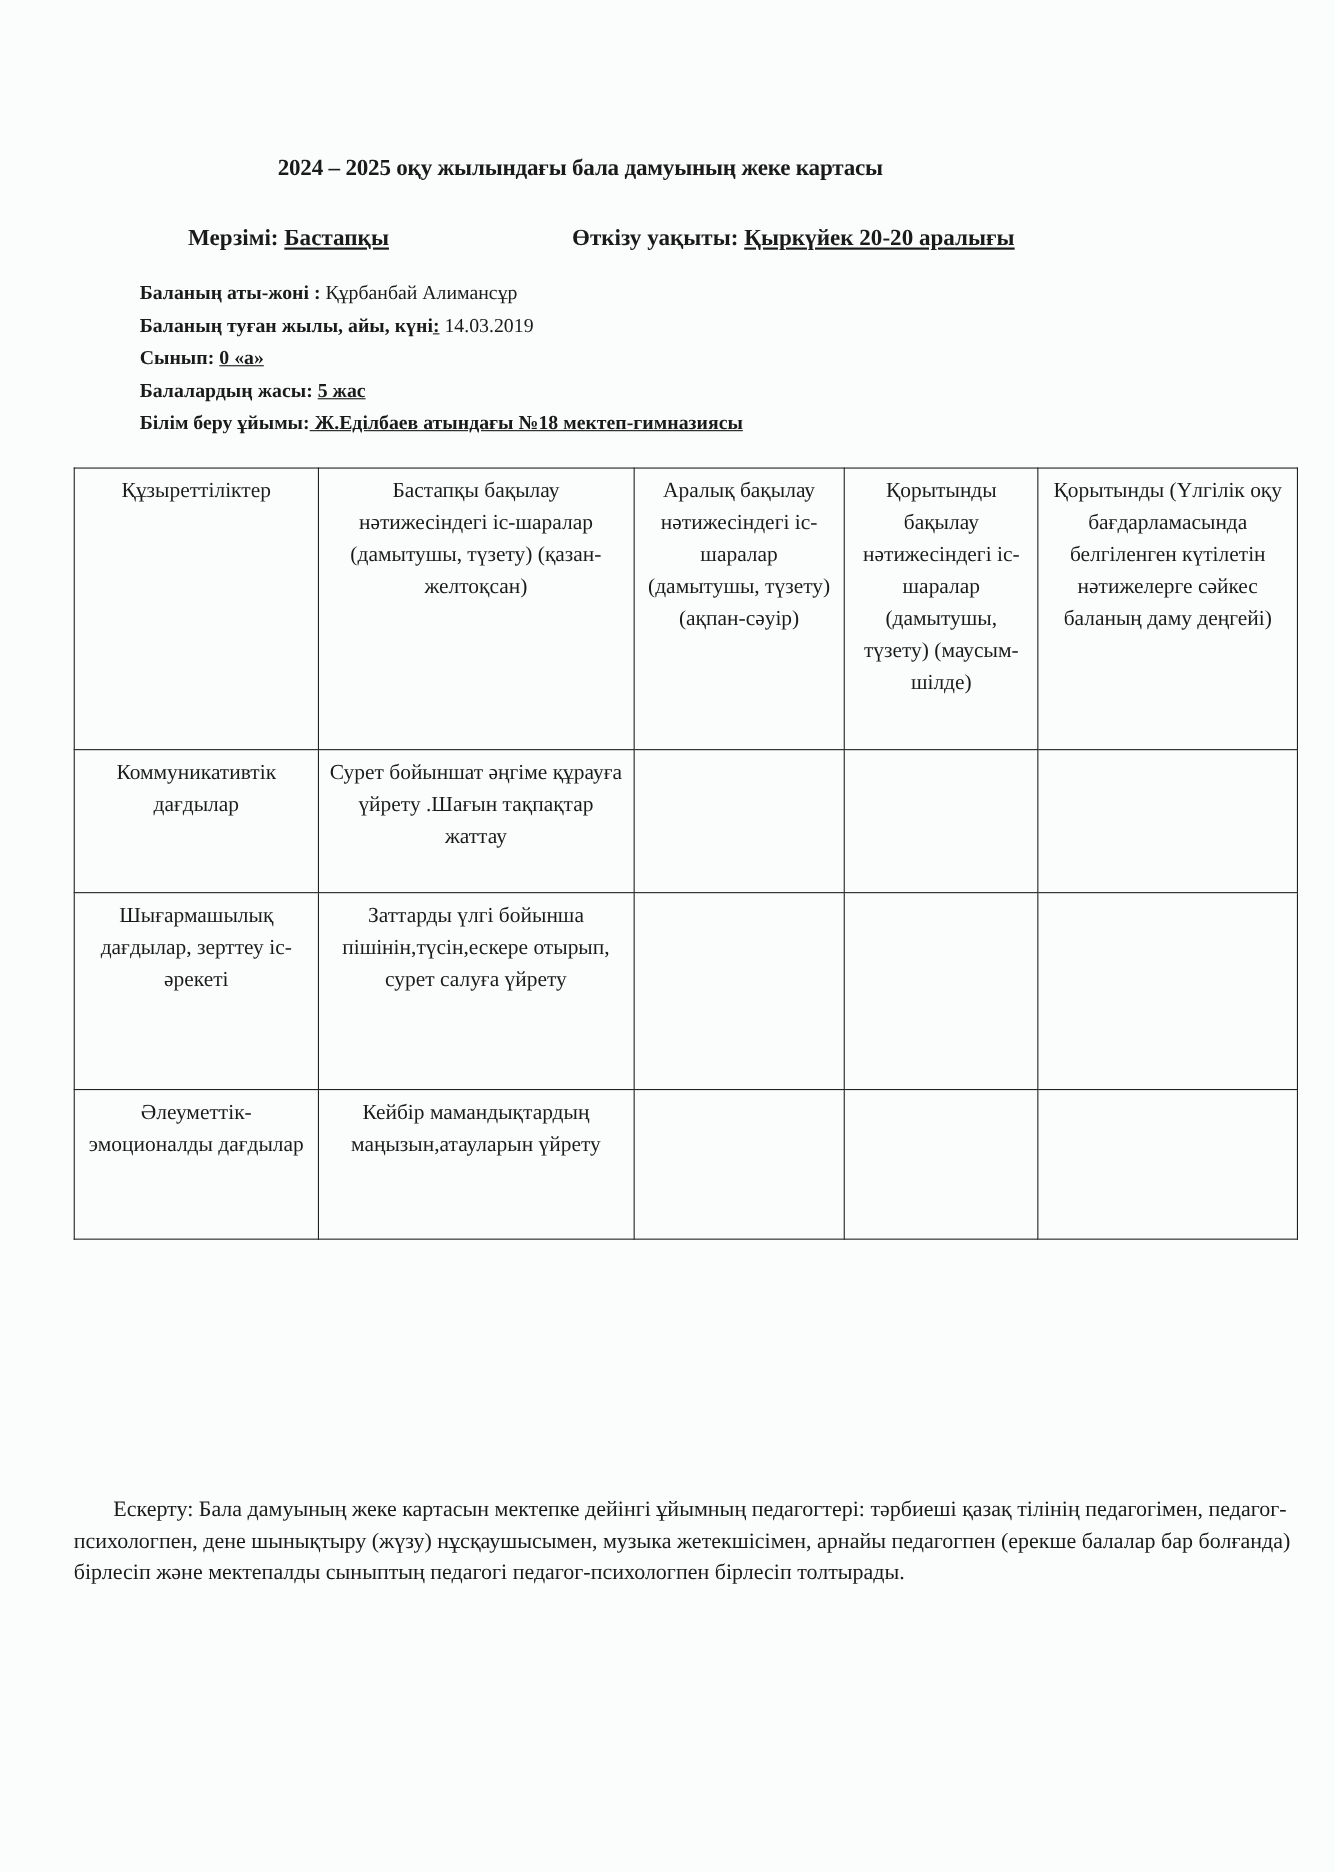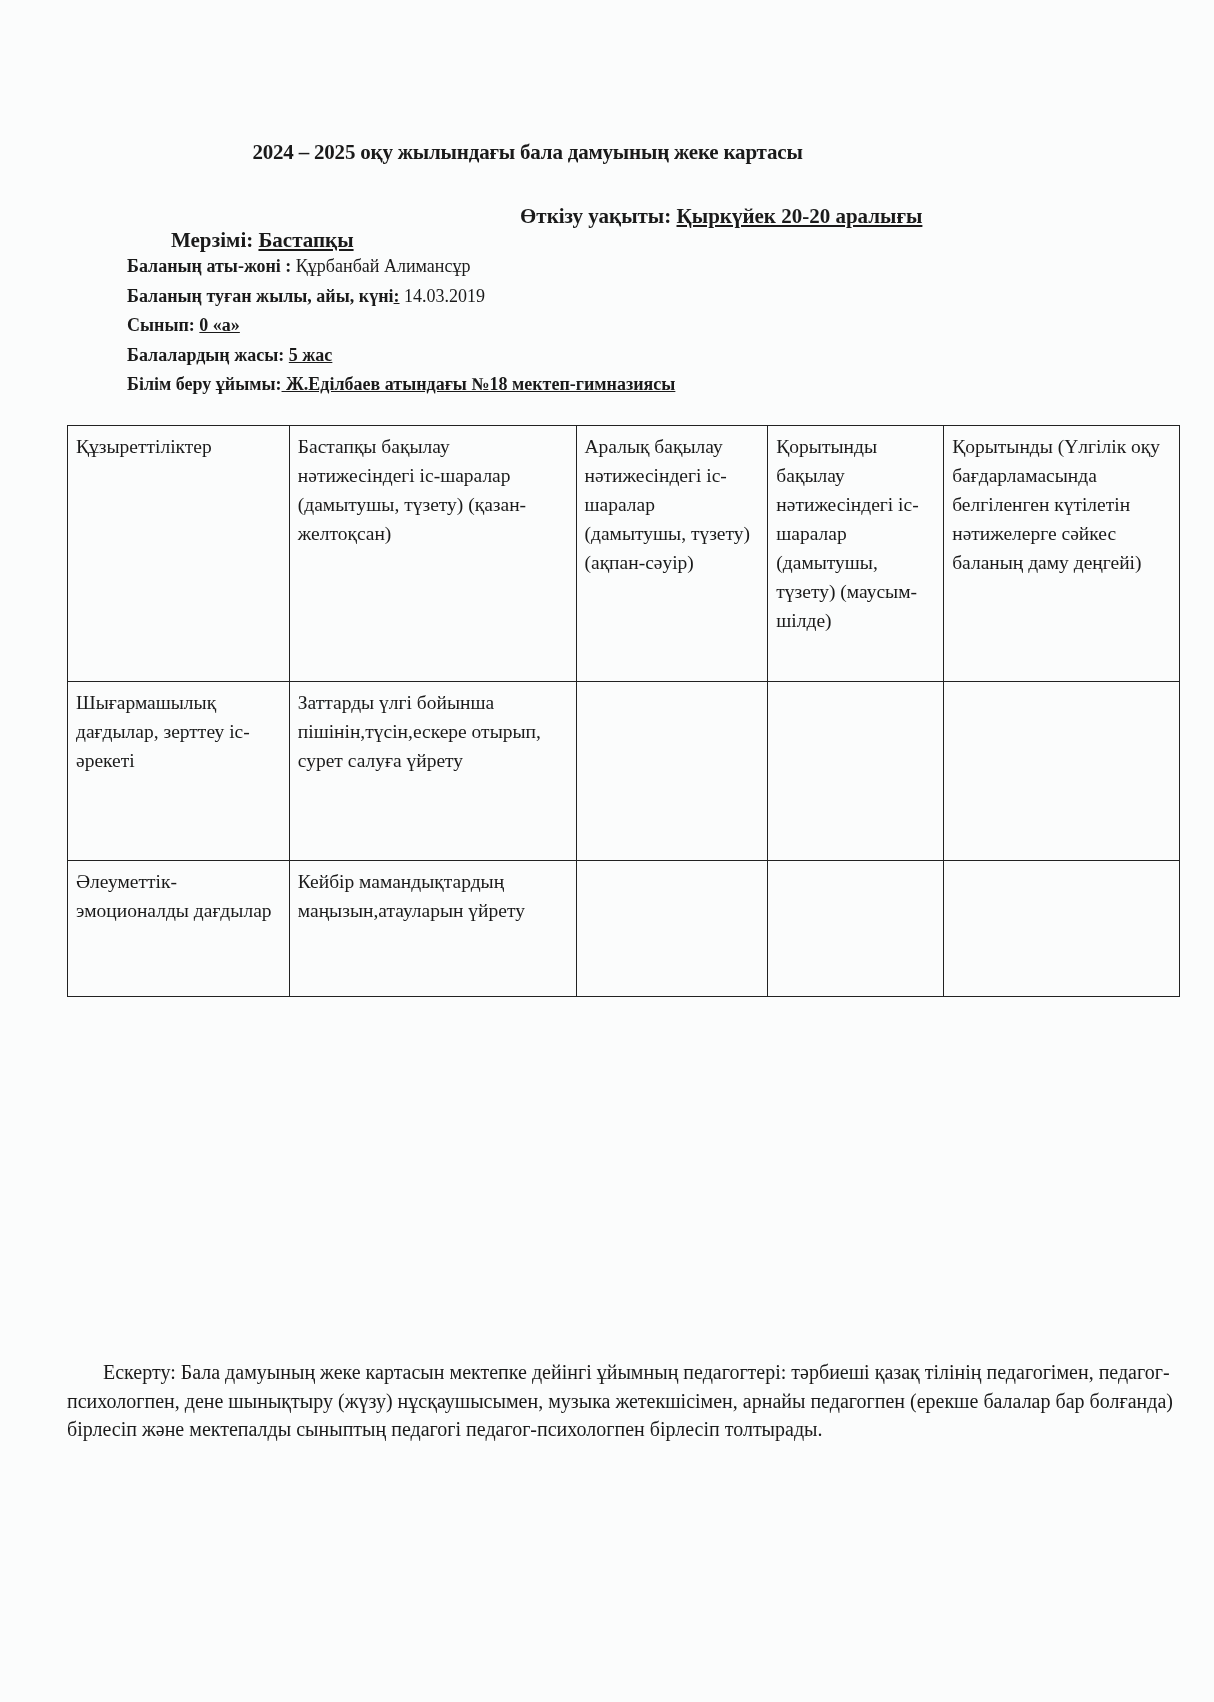--- a/index.html
+++ b/index.html
@@ -26,36 +26,36 @@
   }
   .info div { font-weight: bold; }
   .info .plain { font-weight: normal; }
   .info .ul { text-decoration: underline; }
   table.card {
     position: absolute; left: 67px; top: 425px;
     width: 1113px; border-collapse: collapse;
     font-size: 19.5px; line-height: 29px;
   }
   table.card td, table.card th {
-    border: 1.5px solid #222; vertical-align: top; text-align: left;
+    border: 1.5px solid #222; vertical-align: top; text-align: center;
     padding: 6px 8px 4px 8px; font-weight: normal;
   }
   table.card th { height: 245px; }
   table.card tr.r1 td:first-child { font-weight: bold; }
   .note {
     position: absolute; left: 67px; top: 1358px; width: 1120px;
     font-size: 20px; line-height: 28.5px; text-indent: 36px;
   }
 </style>
 </head>
 <body>
 
 <div class="title">2024 – 2025 оқу жылындағы бала дамуының жеке картасы</div>
 
-<div class="meta-line" style="left:171px;margin-top:24px;">
+<div class="meta-line" style="left:171px;">
   <span>Мерзімі:</span>
   <span class="val">Бастапқы </span>
 </div>
 <div class="meta-line" style="left:520px;">
   <span>Өткізу уақыты:</span>
   <span class="val">Қыркүйек 20-20 аралығы</span>
 </div>
 
 <div class="info">
   <div>
@@ -84,20 +84,27 @@
       <col style="width:236px">
   </colgroup>
   <tbody>
       <tr>
     <th>Құзыреттіліктер</th>
     <th>Бастапқы бақылау нәтижесіндегі іс-шаралар (дамытушы, түзету) (қазан-желтоқсан)</th>
     <th>Аралық бақылау нәтижесіндегі іс-шаралар (дамытушы, түзету) (ақпан-сәуір)</th>
     <th>Қорытынды бақылау нәтижесіндегі іс-шаралар (дамытушы, түзету) (маусым-шілде)</th>
     <th>Қорытынды (Үлгілік оқу бағдарламасында белгіленген күтілетін нәтижелерге сәйкес баланың даму деңгейі)</th>
   </tr>
+  <tr style="height:130px">
+    <td>Коммуникативтік дағдылар</td>
+    <td>Сурет бойыншат әңгіме құрауға үйрету .Шағын тақпақтар жаттау</td>
+    <td></td>
+    <td></td>
+    <td></td>
+  </tr>
   <tr style="height:179px">
     <td>Шығармашылық дағдылар, зерттеу іс-әрекеті</td>
     <td>Заттарды үлгі бойынша пішінін,түсін,ескере отырып, сурет салуға үйрету</td>
     <td></td>
     <td></td>
     <td></td>
   </tr>
   <tr style="height:136px">
     <td>Әлеуметтік-эмоционалды дағдылар</td>
     <td>Кейбір мамандықтардың маңызын,атауларын үйрету</td>

